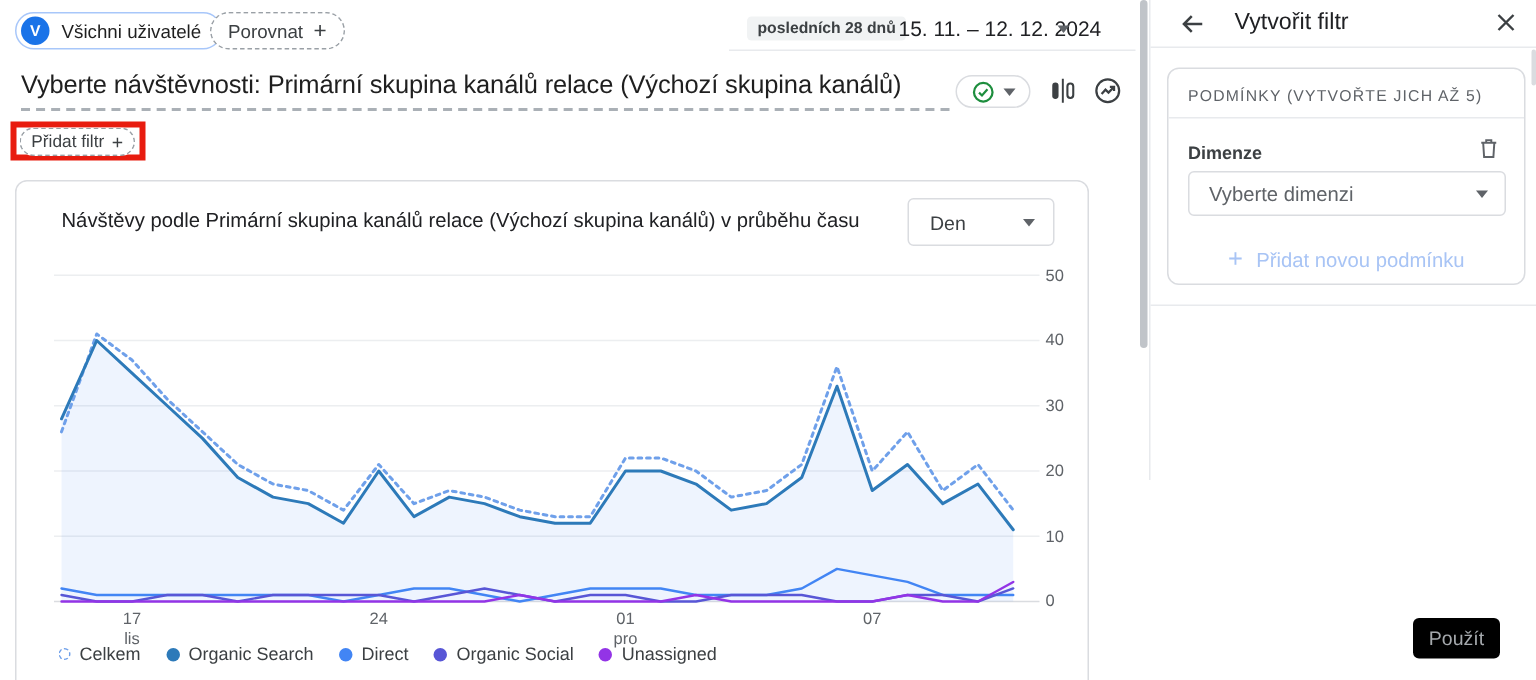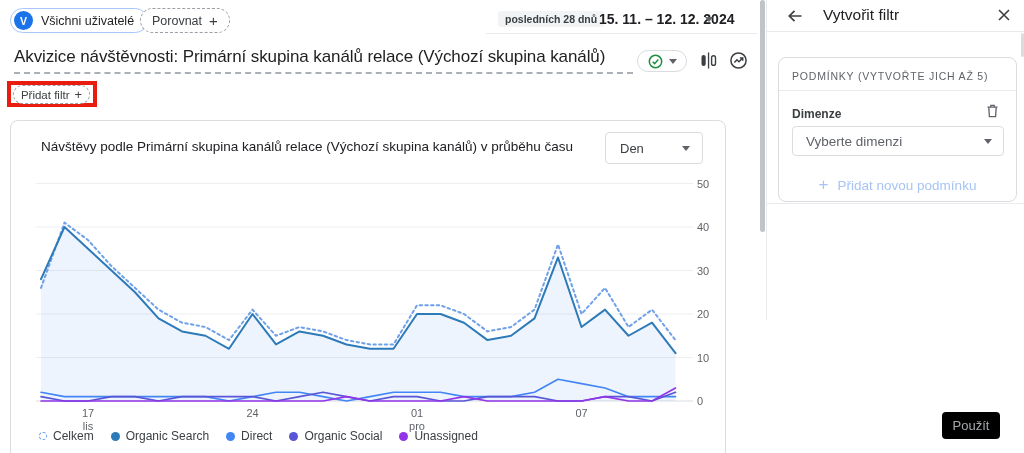--- a/index.html
+++ b/index.html
@@ -12,21 +12,21 @@
     border-right:4px solid transparent; border-top:5px solid #5f6368; }
   .divider { background:#e8eaed; }
   .icon-btn { display:flex; align-items:center; justify-content:center; cursor:pointer; }
   #audience-chip { left:10px; top:8px; height:25px; border:1px solid #a8c7fa; padding:0 13px 0 3px; gap:8px; }
   #audience-avatar { width:19px; height:19px; border-radius:50%; background:#1a73e8; color:#fff;
     font-size:10.5px; font-weight:bold; display:flex; align-items:center; justify-content:center; }
   #compare-chip { left:140px; top:8px; height:25px; border:1px dashed #9aa0a6; padding:0 11px; gap:7px; color:#3c4043; }
   .plus-glyph { font-size:15px; color:#3c4043; line-height:1; }
   #date-label { left:498px; top:11px; height:16px; line-height:16px; background:#f1f3f4;
     border-radius:3px; padding:0 7px; font-size:10.5px; font-weight:bold; color:#3c4043; }
-  #date-range { left:599px; top:11px; font-size:14px; font-weight:700; color:#202124; cursor:pointer; }
+  #date-range { left:599px; top:11px; font-size:14px; font-weight:400; color:#202124; cursor:pointer; }
   #date-caret { left:705px; top:17px; }
   #header-divider { left:486px; top:33px; width:271px; height:1px; }
   #report-title { left:14px; top:47px; font-size:17px; letter-spacing:-0.1px; white-space:nowrap; color:#1f1f1f; }
   #title-underline { left:14px; top:71px; width:619px; height:3px; border-bottom:2px dashed #aab0b6; }
   #check-pill { left:637px; top:50px; width:50px; height:22px; border:1px solid #dadce0;
     border-radius:12px; display:flex; align-items:center; justify-content:center; gap:6px; cursor:pointer; }
   #compare-icon { left:700px; top:52px; }
   #insights-icon { left:729px; top:51px; }
   #annotation-box { left:7px; top:81px; width:90px; height:26px; border:4px solid #e81c0f; }
   #add-filter-btn { left:13px; top:85px; width:77px; height:19px; border:1px dashed #9aa0a6;
@@ -44,21 +44,21 @@
   .legend-item { display:flex; align-items:center; gap:6px; font-size:12px; color:#3c4043; }
   .legend-dot { width:9px; height:9px; border-radius:50%; }
   .legend-ring { width:8px; height:8px; border-radius:50%; border:1.5px dashed; background:#fff; }
   #main-scrollbar { left:760px; top:0; width:5px; height:232px; background:#c0c4c9; border-radius:3px; }
   #resize-handle { left:767px; top:56px; width:5px; height:5px; border-radius:50%; background:#80868b; }
   #filter-panel { left:766px; top:0; width:258px; height:320px; background:#fff; border-left:1px solid #e8eaed; }
   #panel-header-divider { left:0; top:31px; width:258px; height:1px; }
   #panel-back { left:18px; top:6px; }
   #panel-title { left:56px; top:6px; font-size:15.5px; color:#202124; }
   #panel-close { left:228px; top:6px; }
-  #conditions-card { left:11px; top:45px; width:239px; height:145px; border:1px solid #dadce0; border-radius:8px;margin-top:12px; }
+  #conditions-card { left:11px; top:45px; width:239px; height:145px; border:1px solid #dadce0; border-radius:8px; }
   #conditions-header { left:13px; top:12px; font-size:10.5px; letter-spacing:0.8px; color:#5f6368; }
   #conditions-divider { left:0; top:32px; width:237px; height:1px; }
   #dimension-label { left:13px; top:49px; font-size:12px; color:#3c4043;font-weight:bold; }
   #dimension-delete { left:207px; top:46px; }
   #dimension-select { left:13px; top:68px; width:212px; height:30px; border:1px solid #dadce0;
     border-radius:4px; display:flex; align-items:center; justify-content:space-between;
     padding:0 11px 0 13px; font-size:13.5px; color:#5f6368; cursor:pointer; }
   #add-condition { left:0; top:112px; width:237px; height:30px; display:flex; align-items:center;
     justify-content:center; gap:9px; color:#a8c4f5; font-size:13.5px; font-weight:500; cursor:default; }
   #add-condition .plus { font-size:17px; }
@@ -76,21 +76,21 @@
 </div>
 <div class="abs chip" id="compare-chip">
   <span>Porovnat</span>
   <span class="plus-glyph">+</span>
 </div>
 <span class="abs" id="date-label">posledních 28 dnů</span>
 <span class="abs" id="date-range">15. 11. – 12. 12. 2024</span>
 <span class="abs caret" id="date-caret"></span>
 <div class="abs divider" id="header-divider"></div>
 
-<div class="abs" id="report-title">Akvizice návštěvnosti: Primární skupina kanálů relace (Výchozí skupina kanálů)</div>
+<div class="abs" id="report-title">Vyberte návštěvnosti: Primární skupina kanálů relace (Výchozí skupina kanálů)</div>
 <div class="abs" id="title-underline"></div>
 <div class="abs" id="check-pill">
   <svg width="15" height="15" viewBox="0 0 16 16">
     <circle cx="8" cy="8" r="6.6" fill="none" stroke="#1e8e3e" stroke-width="1.6"></circle>
     <path d="M5 8.3 L7.1 10.3 L11 5.9" fill="none" stroke="#1e8e3e" stroke-width="1.6"></path>
   </svg>
   <span class="caret"></span>
 </div>
 <div class="abs icon-btn" id="compare-icon">
   <svg width="17" height="17" viewBox="0 0 17 17">

